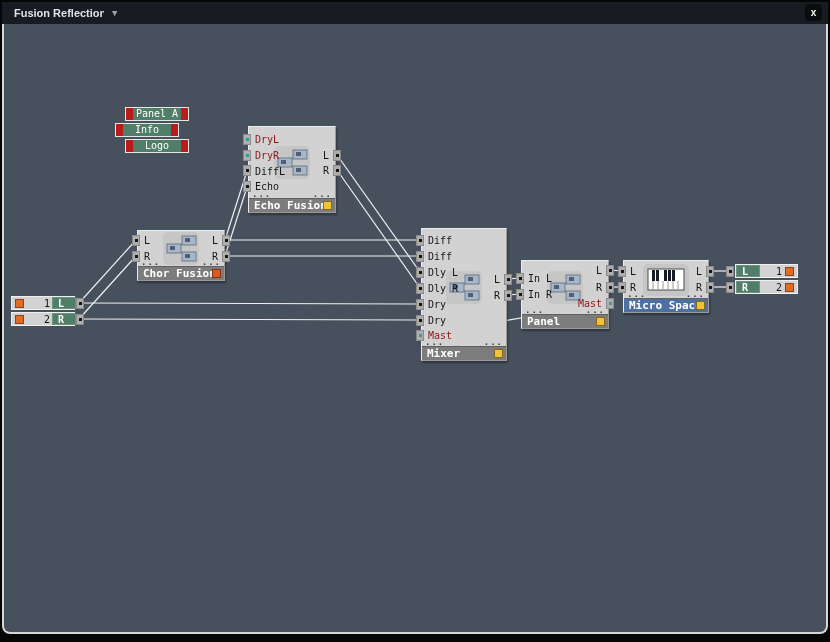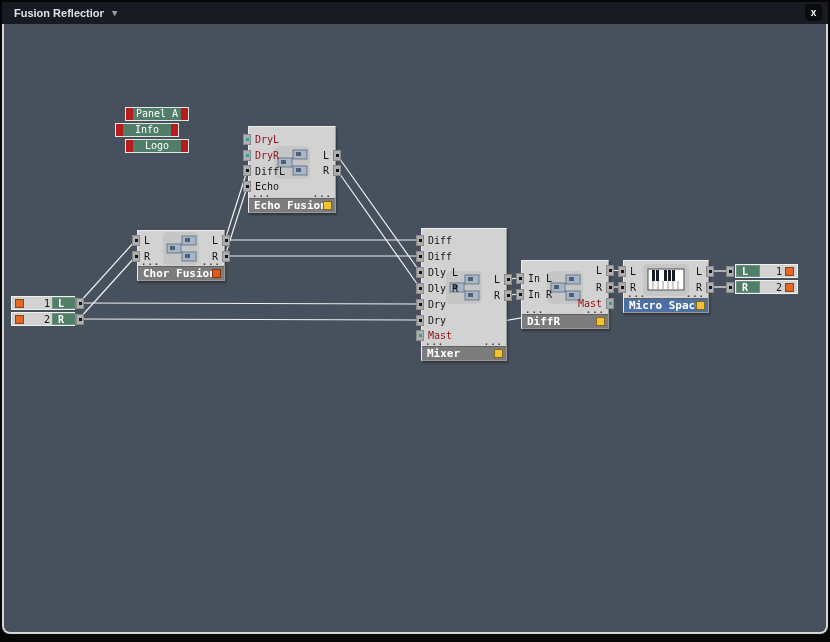--- a/index.html
+++ b/index.html
@@ -259,21 +259,21 @@
           <div class="portdot" style="background: rgb(22, 22, 22); pointer-events: auto;"></div>
         </div>
         <div class="portlabel" style="right: 6px; top: 21px; pointer-events: auto;">R</div>
         <div class="porttab" style="right: -6px; top: 37px; pointer-events: auto;">
           <div class="portdot" style="background: rgb(43, 163, 148); pointer-events: auto;"></div>
         </div>
         <div class="portlabel event" style="right: 6px; top: 37px; pointer-events: auto;">Mast</div>
         <div class="more" style="left: 3px; top: 44px; pointer-events: auto;">...</div>
         <div class="more" style="right: 3px; top: 44px; pointer-events: auto;">...</div>
         <div class="mod-footer" style="height: 14px; background: rgb(124, 124, 124); pointer-events: auto;">
-          <div class="mod-title" style="pointer-events: auto;">DiffR</div>
+          <div class="mod-title" style="pointer-events: auto;">Panel</div>
           <div class="indicator" style="background: rgb(242, 194, 50); pointer-events: auto;"></div>
         </div>
       </div>
       <div class="module" style="left: 623px; top: 260px; width: 86px; height: 53px; pointer-events: auto;">
         <div class="iconbox" style="left: 19px; top: 3px; width: 46px; height: 32px; pointer-events: auto;"><svg width="46" height="32">
             <rect x="5" y="5" width="36" height="21" fill="#ffffff" stroke="#4a4a4a" stroke-width="1"></rect>
             <line x1="10" y1="17" x2="10" y2="25" stroke="#9a9a9a" stroke-width="1"></line>
             <line x1="15" y1="17" x2="15" y2="25" stroke="#9a9a9a" stroke-width="1"></line>
             <line x1="20" y1="17" x2="20" y2="25" stroke="#9a9a9a" stroke-width="1"></line>
             <line x1="25" y1="17" x2="25" y2="25" stroke="#9a9a9a" stroke-width="1"></line>

